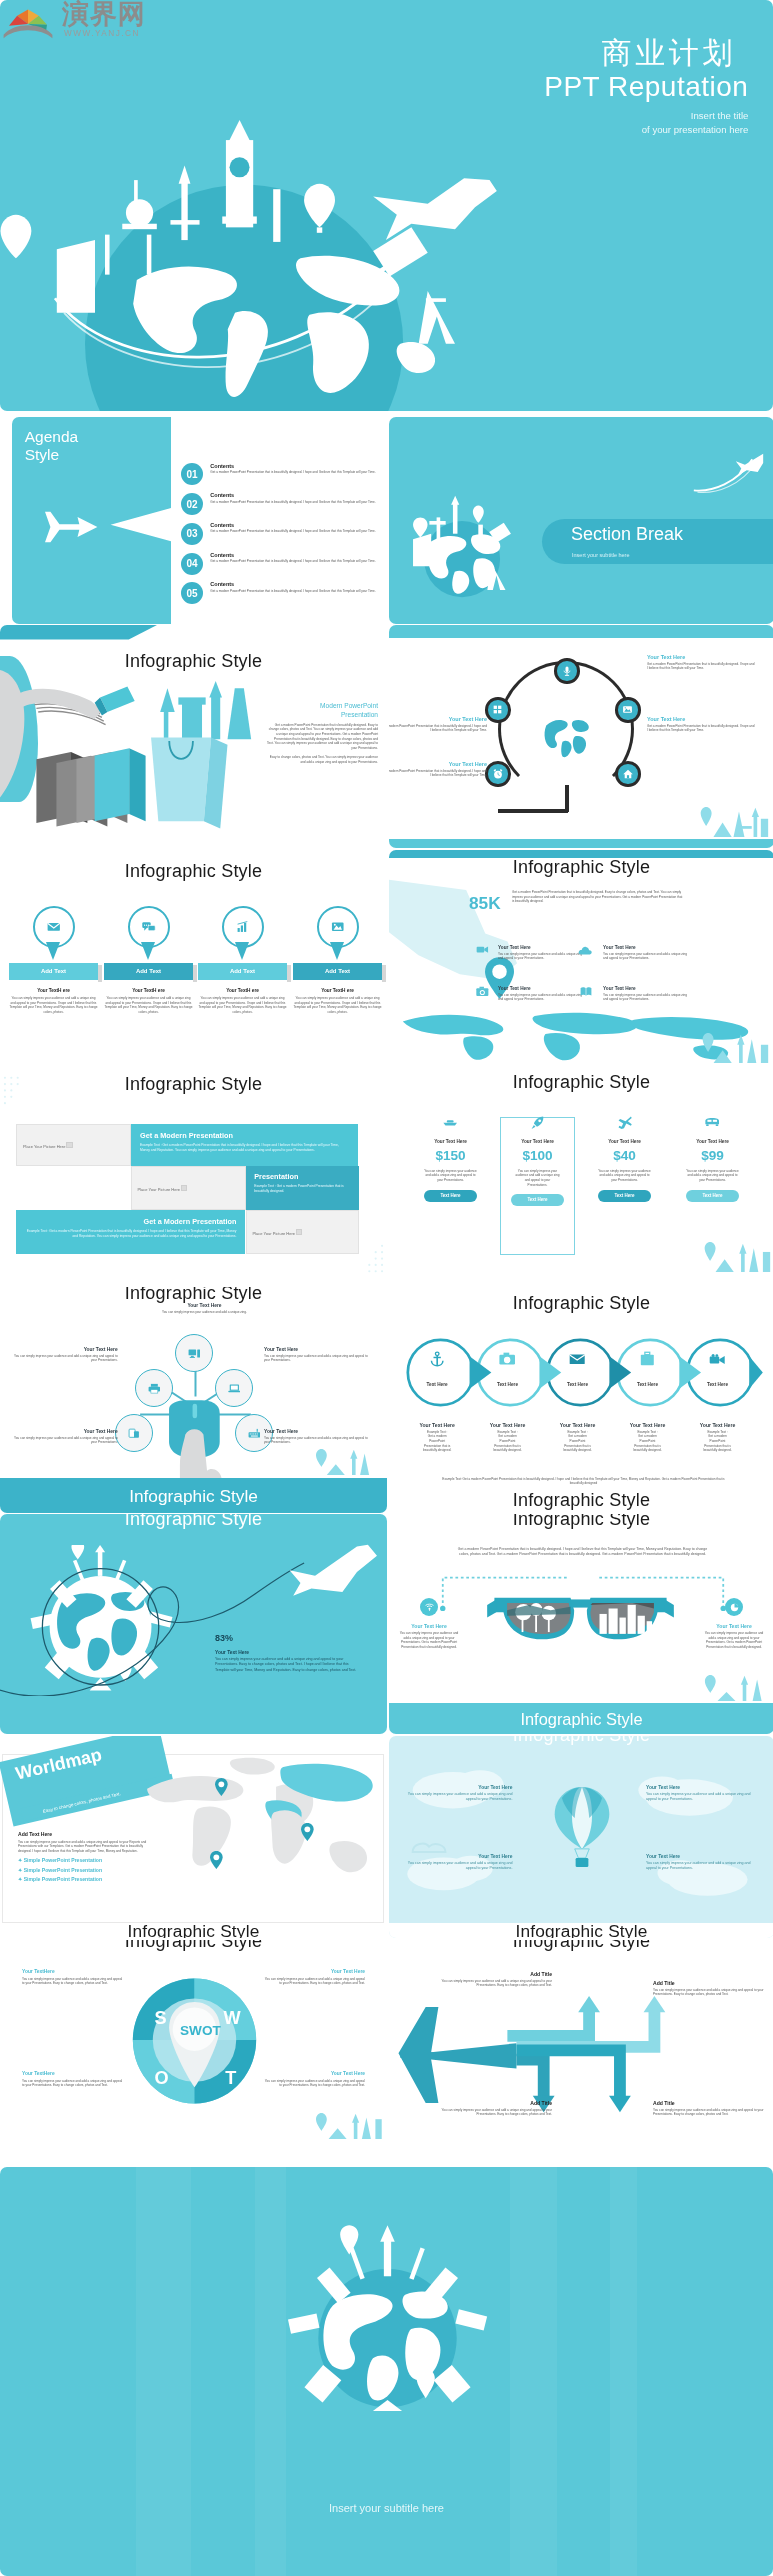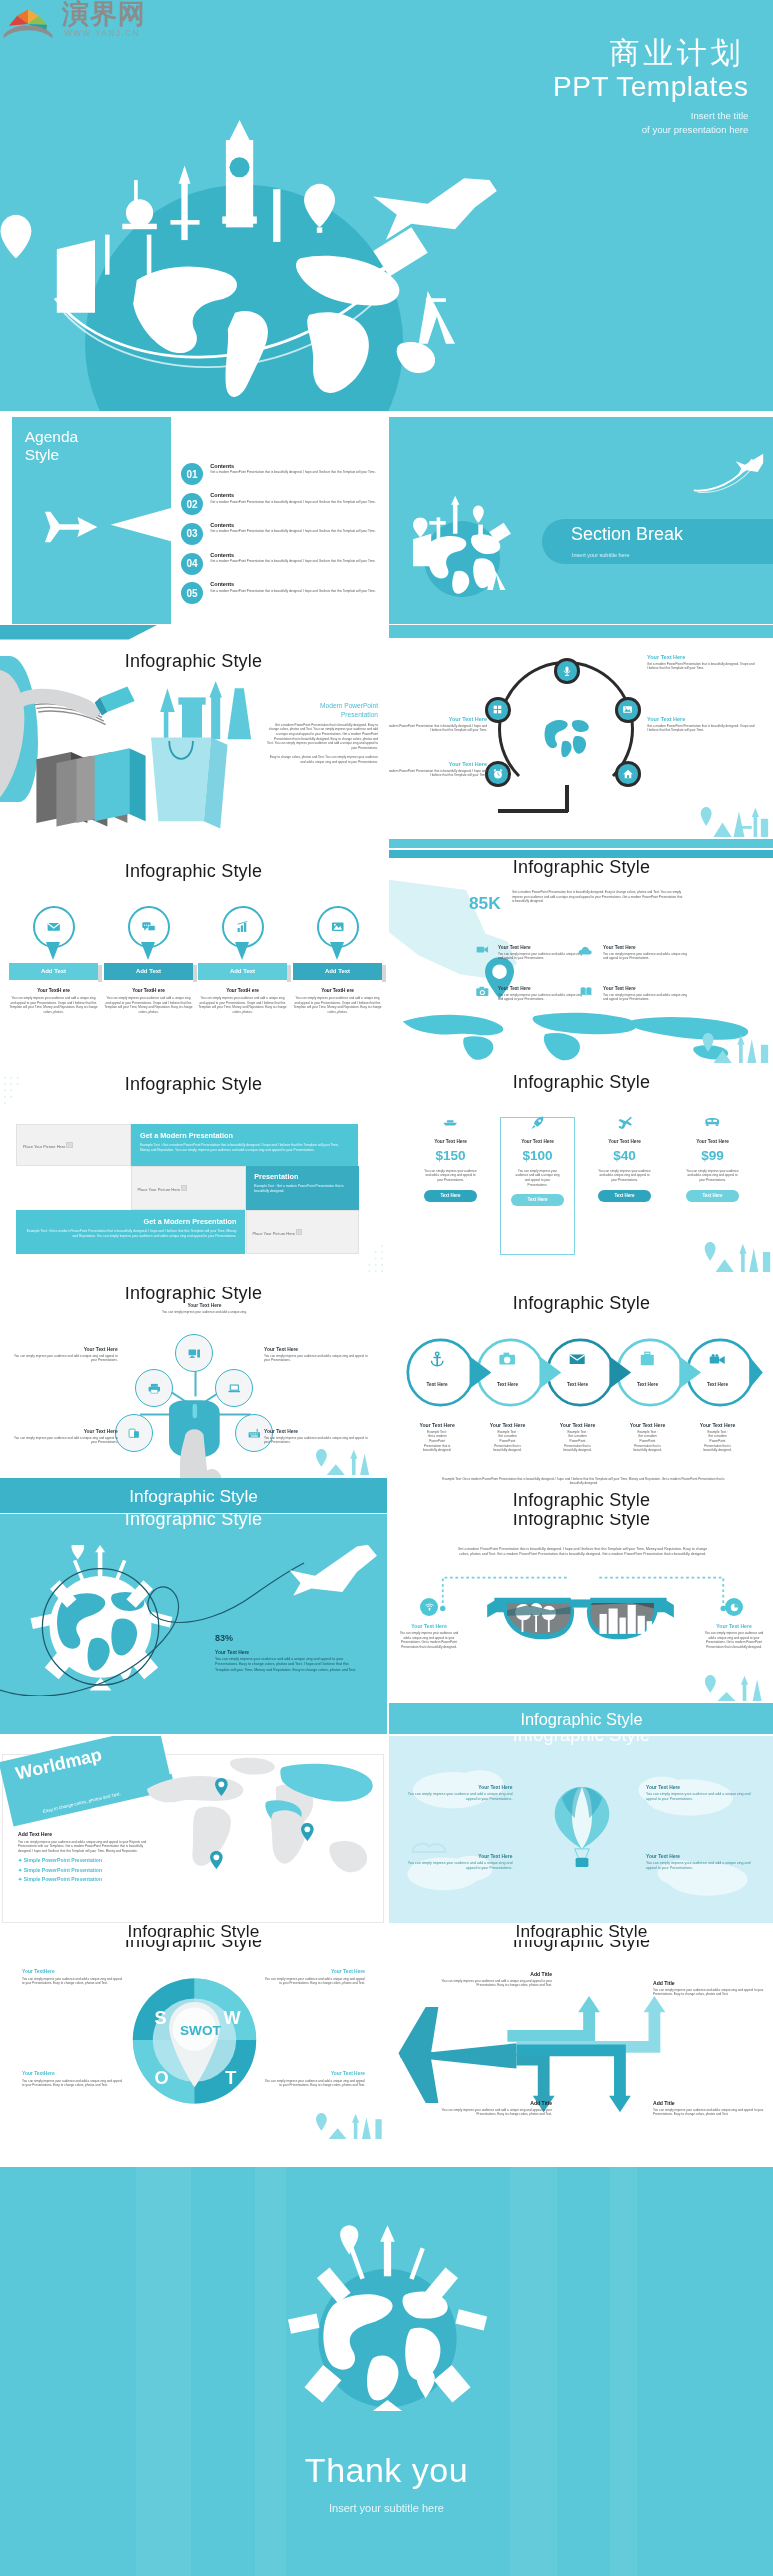--- a/index.html
+++ b/index.html
@@ -6,35 +6,35 @@
   body {
     width:773px; height:2576px;
     font-family:"Liberation Sans", sans-serif;
     background:#ffffff;
     overflow:hidden;
     position:relative;
   }
   .page { width:773px; height:2576px; position:relative; background:#fff; }
 
   
-  .slide { position:absolute; overflow:hidden; background:#fff; }
+  .slide { position:absolute; overflow:hidden; background:#fff;border-radius:7px; }
   .slide-half { width:387px; }
   .title-dark { color:#1b1b1b; font-size:18px; font-weight:400; text-align:center; letter-spacing:0.2px; }
   .title-white { color:#ffffff; font-size:18px; font-weight:400; text-align:center; letter-spacing:0.2px; }
   .tiny { font-size:3.1px; line-height:1.5; color:#5a5a5a; }
   .tiny2 { font-size:3.5px; line-height:1.55; color:#5a5a5a; }
   .c { text-align:center; }
   .r { text-align:right; }
 
   
   #cover { left:0; top:0; width:773px; height:411px; background:#5ac8d8; }
   #cover .logo-mark { position:absolute; left:0; top:3.6px; width:56px; height:38px; }
   #cover .logo-text { position:absolute; left:62px; top:0px; color:#8c8c8c; font-size:27px; font-weight:bold; letter-spacing:0.9px; line-height:29px;}
   #cover .logo-url { position:absolute; left:64px; top:29px; color:#9b9b9b; font-size:8.2px; letter-spacing:1.5px; }
-  #cover .cn-title { position:absolute; right:29px; top:33px; color:#fff; font-size:30px; letter-spacing:3.6px; font-weight:300; }
+  #cover .cn-title { position:absolute; right:37px; top:33px; color:#fff; font-size:30px; letter-spacing:3.6px; font-weight:300; }
   #cover .en-title { position:absolute; right:24.6px; top:71px; color:#fff; font-size:28px; font-weight:300; letter-spacing:0.5px;}
   #cover .sub { position:absolute; right:24.6px; top:109px; color:#eaf9fb; font-size:9.6px; line-height:13.6px; text-align:right; font-weight:300;}
 
   
   #agenda { left:12px; top:417px; width:387px; height:207px; background:#ffffff; }
   #agenda .leftpanel { position:absolute; left:0; top:0; width:159px; height:207px; background:#5ac8d8;
       clip-path: polygon(0 0, 100% 0, 100% 44%, 62% 52%, 100% 60%, 100% 100%, 0 100%); }
   #agenda .ag-title { position:absolute; left:12.7px; top:11px; color:#ffffff; font-size:15.5px; line-height:18px; font-weight:300; }
   #agenda .plane { position:absolute; left:33px; top:91px; width:56px; height:38px; }
   #agenda .items { position:absolute; left:169px; top:14.6px; width:207px;margin-top:31px; }
@@ -266,21 +266,21 @@
       </g>
 
       <g fill="#fff">
         <polygon points="510,118 470,146 410,138 436,158 424,186 452,168 500,174 522,150 546,132 538,120"></polygon>
       </g>
       <path d="M60 250 C120 330, 300 352, 430 222" stroke="#fff" stroke-width="3" fill="none"></path>
       <path d="M70 266 C135 338, 305 360, 420 246" stroke="#fff" stroke-width="2" fill="none" opacity=".7"></path>
     </svg>
 
     <div class="cn-title">商业计划</div>
-    <div class="en-title">PPT Templates</div>
+    <div class="en-title">PPT Reputation</div>
     <div class="sub">
       <span>Insert the title</span><br>
       <span>of your presentation here</span>
     </div>
   </div>
 
   <div class="slide" id="agenda">
     <div class="leftpanel"></div>
     <div class="ag-title">
       <span>Agenda</span><br>
@@ -1267,21 +1267,20 @@
         <rect x="10" y="108" width="32" height="16" transform="rotate(-12 26 116)"></rect>
         <rect x="194" y="104" width="32" height="16" transform="rotate(14 210 112)"></rect>
         <rect x="34" y="166" width="26" height="32" transform="rotate(40 47 182)"></rect>
         <rect x="176" y="166" width="26" height="32" transform="rotate(-40 189 182)"></rect>
         <polygon points="118,200 134,212 102,212"></polygon>
         <path d="M66 18 C66 12,71 8,76 8 C81 8,86 12,86 18 C86 26,78 36,76 40 C74 36,66 26,66 18Z"></path>
         <path d="M150 176 C150 170,155 166,160 166 C165 166,170 170,170 176 C170 184,162 194,160 198 C158 194,150 184,150 176Z"></path>
       </g>
     </svg>
 
-    <div class="ty">Thank you</div>
     <div class="tysub">Insert your subtitle here</div>
   </div>
 
   <div class="vsep" style="left:387px;top:417px;width:1.8px;height:207px;"></div>
   <div class="vsep" style="left:387px;top:625px;width:1.8px;height:223px;"></div>
   <div class="vsep" style="left:387px;top:850px;width:1.8px;height:217px;"></div>
   <div class="vsep" style="left:387px;top:1068px;width:1.8px;height:217px;"></div>
   <div class="vsep" style="left:387px;top:1287px;width:1.8px;height:226px;"></div>
   <div class="vsep" style="left:387px;top:1514px;width:1.8px;height:220px;"></div>
   <div class="vsep" style="left:387px;top:1736px;width:1.8px;height:202px;"></div>

